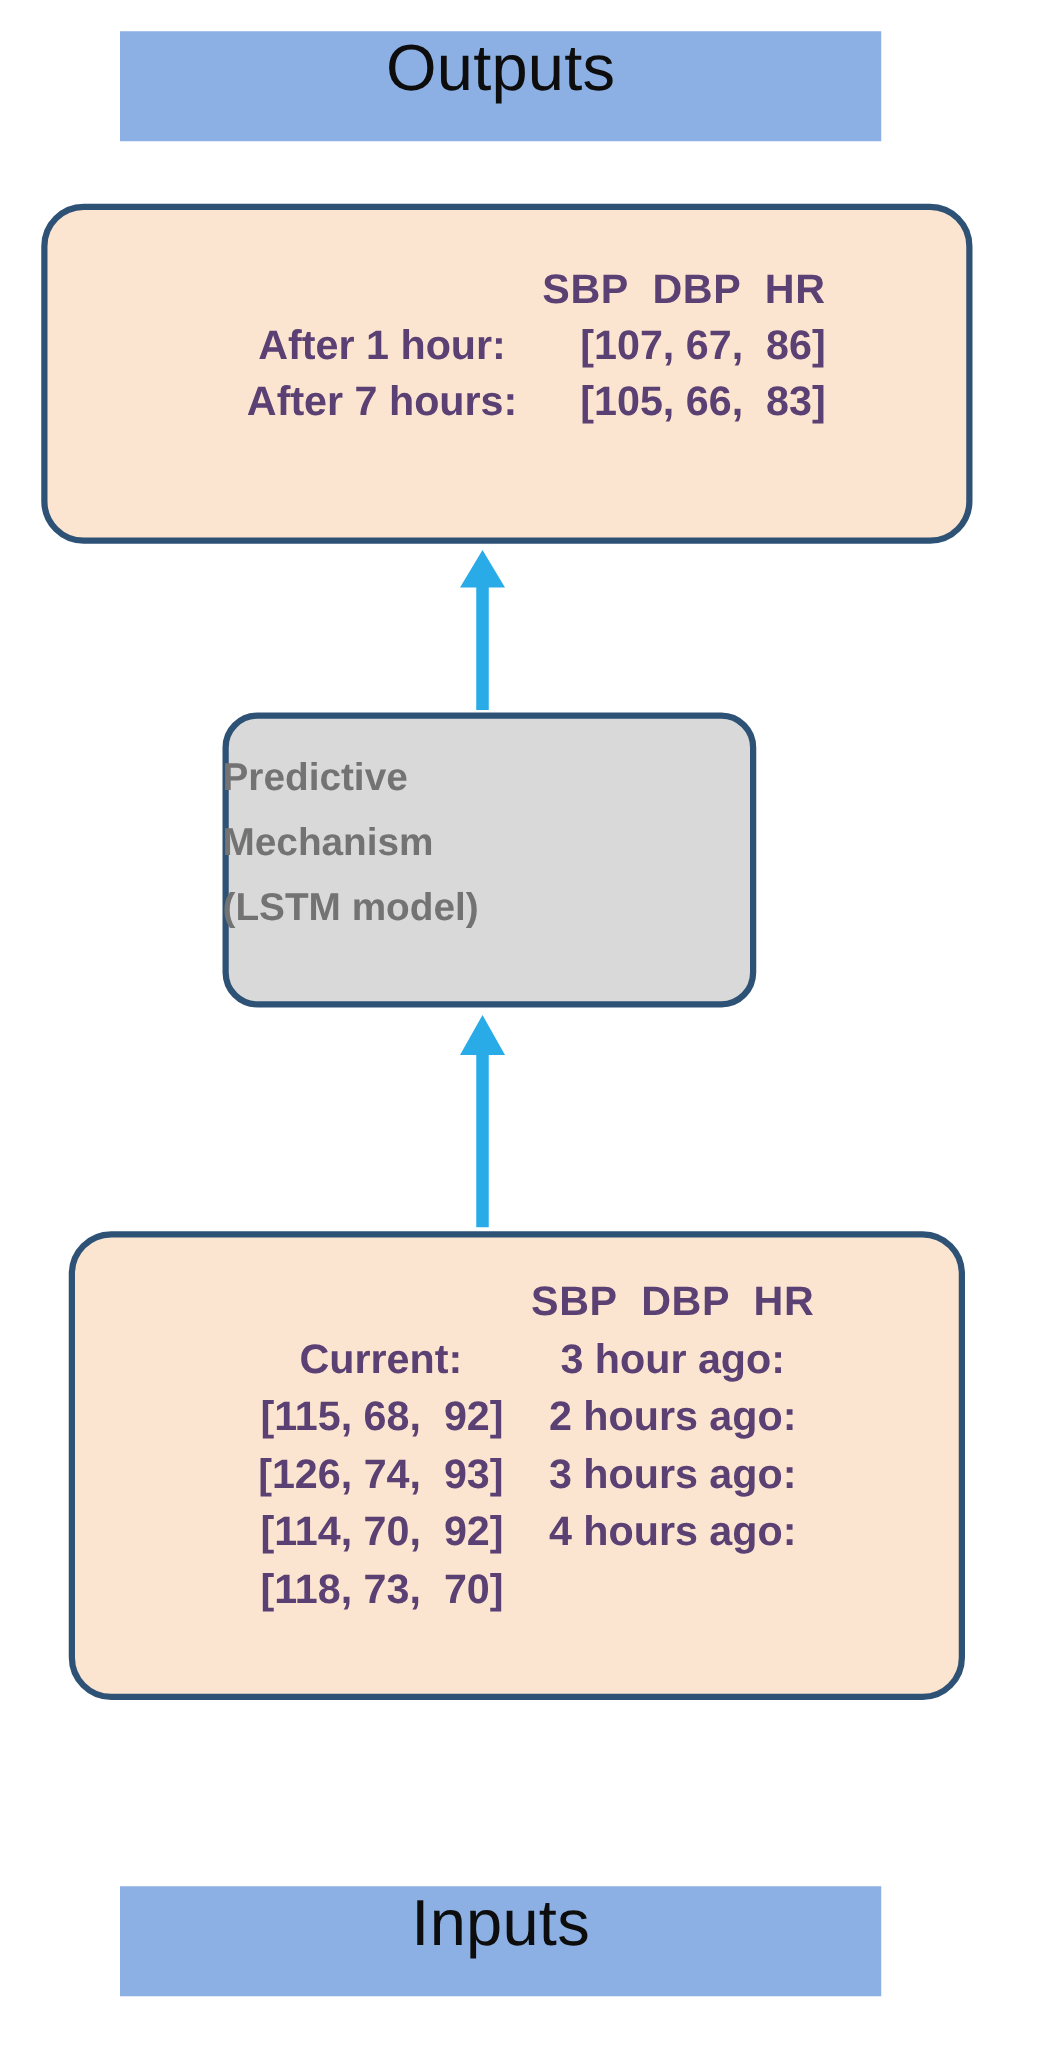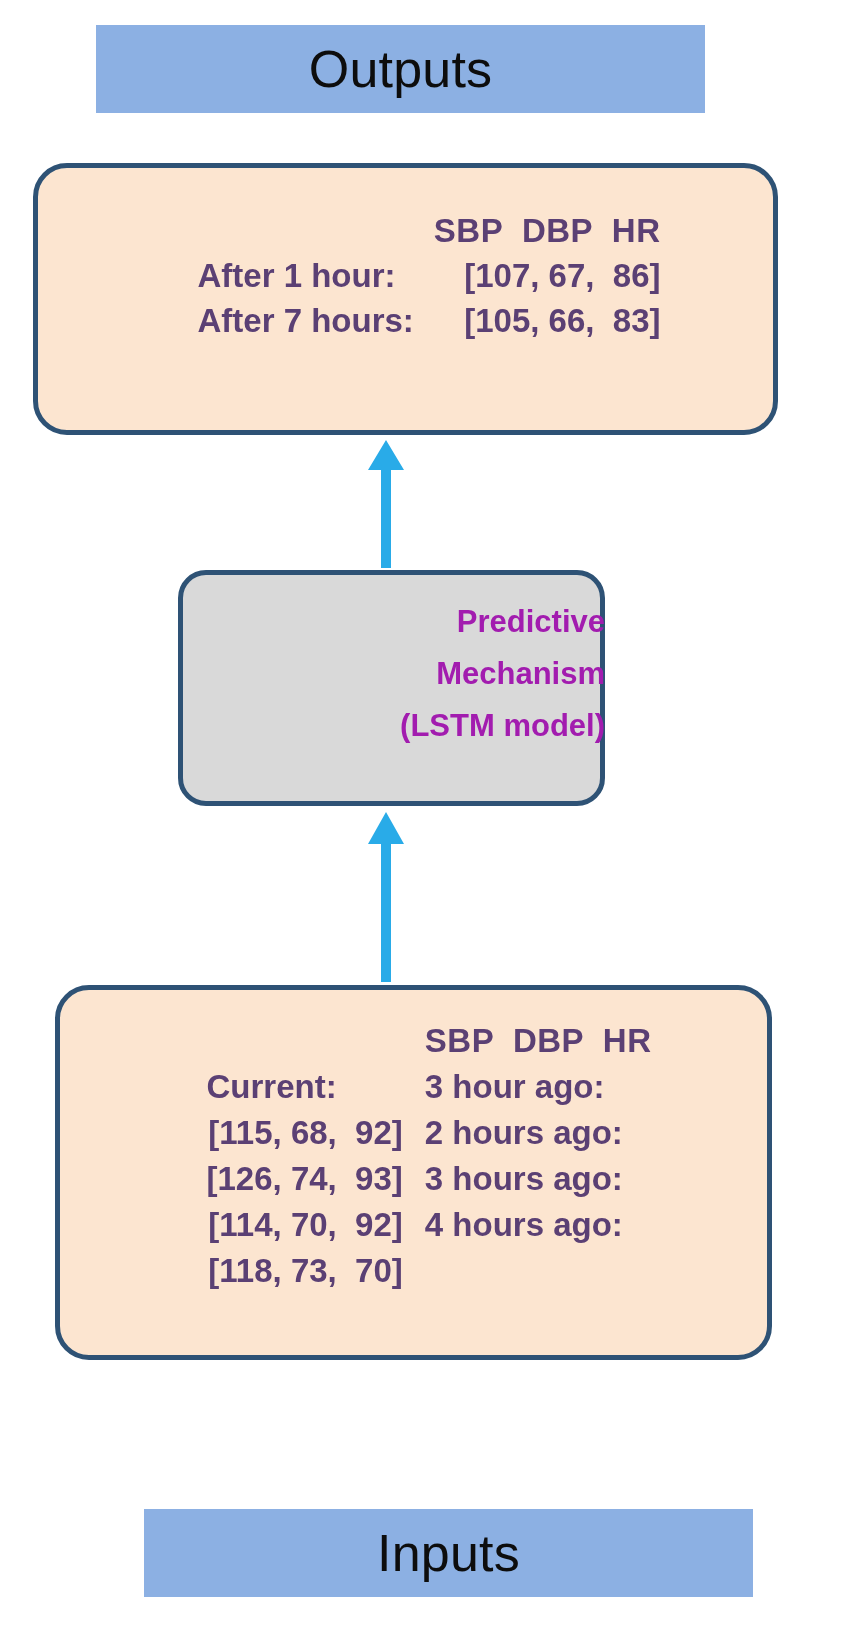--- a/index.html
+++ b/index.html
@@ -13,40 +13,38 @@
     position: relative;
     font-family: "Liberation Sans", sans-serif;
     overflow: hidden;
   }
 
   
   .banner {
     position: absolute;
     background: #8CB0E3;
     display: flex;
-    align-items: center;
     justify-content: center;
     color: #0d0d0d;
     font-size: 52px;
     font-weight: 400;
     letter-spacing: 0.2px;
     font-family: "Liberation Sans", sans-serif;
   }
   #banner-outputs {
     left: 96px;
     top: 25px;
     width: 609px;
     height: 88px;
   }
   #banner-inputs {
     left: 96px;
     top: 1509px;
     width: 609px;
     height: 88px;
-    margin-left: 48px;
   }
 
   
   .rbox {
     position: absolute;
     border: 5px solid #2E5275;
     border-radius: 34px;
     box-sizing: border-box;
   }
   #box-outputs {
@@ -82,21 +80,21 @@
     font-weight: bold;
   }
   .vitals .grid {
     display: grid;
     grid-template-columns: auto auto;
     justify-content: center;
     column-gap: 18px;
     padding-left: 16px;
   }
   .vitals .lbl {
-    text-align: left;
+    text-align: center;
     white-space: nowrap;
   }
   .vitals .val {
     text-align: right;
     white-space: pre;
   }
   .vitals .hdr {
     text-align: left;
     white-space: pre;
     letter-spacing: 0.5px;
@@ -117,22 +115,22 @@
     line-height: 46px;
   }
   #inputs-table .grid { column-gap: 22px; }
 
   
   #model-text {
     position: absolute;
     left: 178px;
     top: 596px;
     width: 427px;
-    text-align: right;
-    color: #a21caf;
+    text-align: left;
+    color: #737373;
     font-size: 31px;
     font-weight: bold;
     line-height: 52px;
     font-family: "Liberation Sans", sans-serif;
   }
 
   
   .arrow {
     position: absolute;
     width: 60px;

